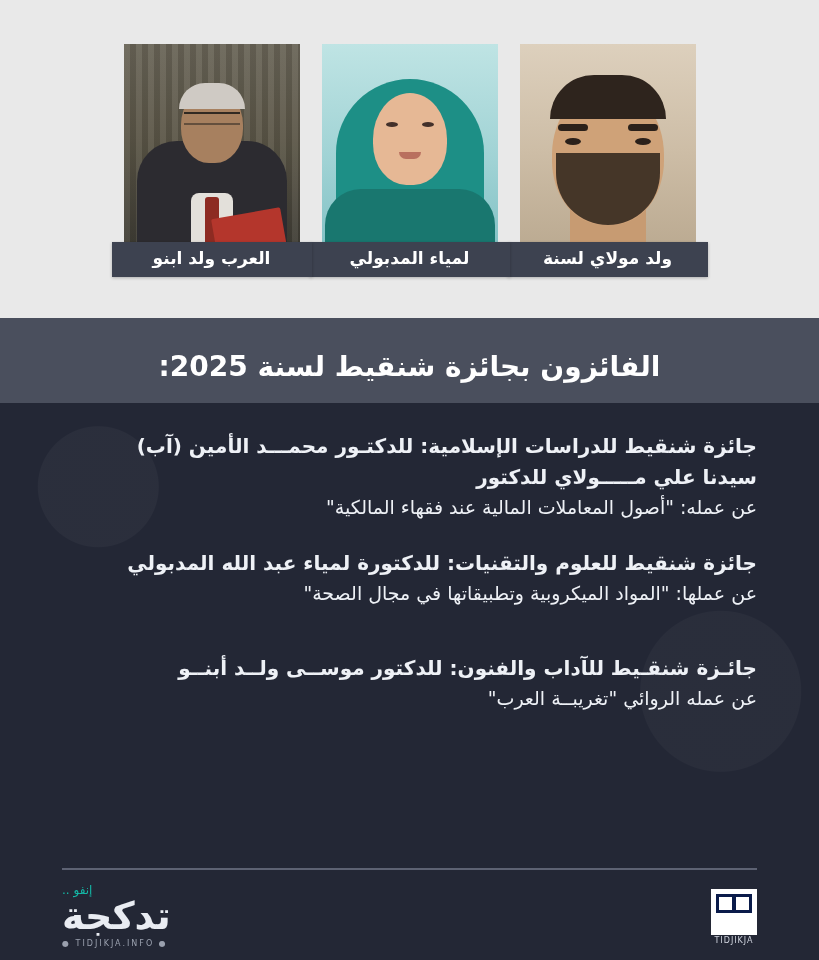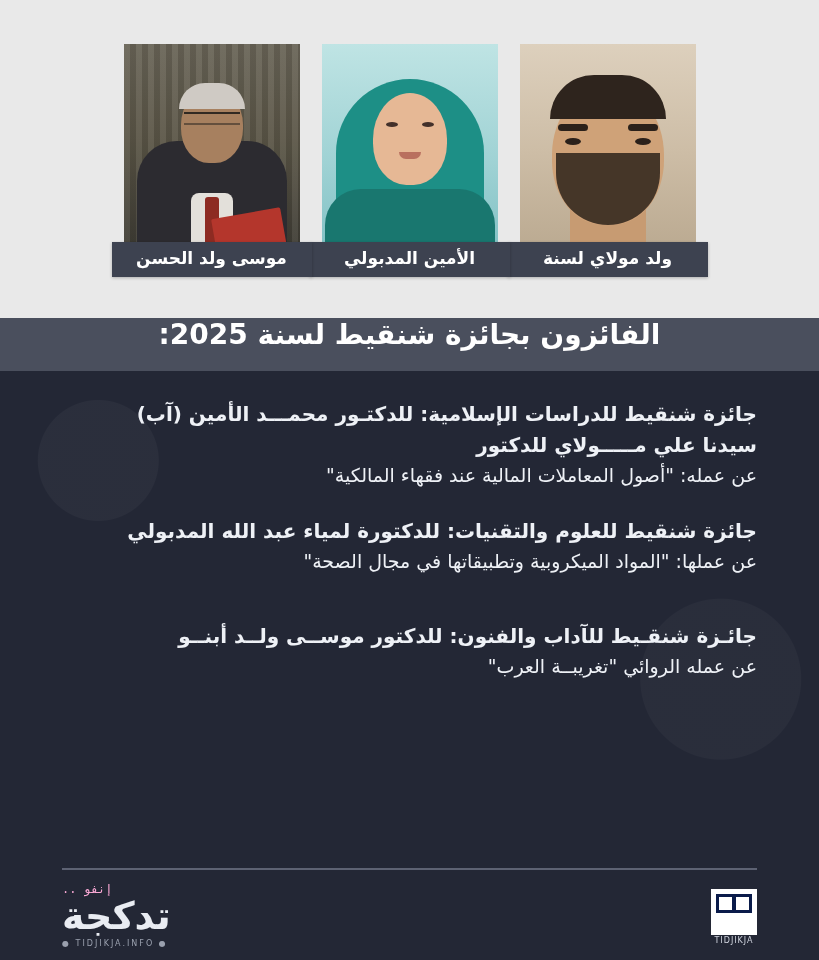--- a/index.html
+++ b/index.html
@@ -148,21 +148,21 @@
     font-weight: bold;
     padding: 7px 4px 8px;
     line-height: 1.15;
     box-shadow: 0 1px 3px rgba(0,0,0,.25);
   }
 
   
   .headline-band {
     background: #4a4f5d;
     text-align: center;
-    padding: 0 10px 20px;
+    padding: 32px 10px 20px;
   }
   .headline-band h1 {
     color: #ffffff;
     font-size: 28px;
     font-weight: bold;
     letter-spacing: 0;
   }
 
   
   .body-area {
@@ -236,24 +236,23 @@
     margin-top: 1px;
   }
   .brand { text-align: left; line-height: 1.05; }
   .brand .ar {
     color: #e9ecf2;
     font-size: 38px;
     font-weight: bold;
     letter-spacing: 1px;
   }
   .brand .sub {
-    color: #f9a8d4;
+    color: #14b8a6;
     font-size: 12px;
     margin-top: -2px;
-    font-family: Liberation Mono, monospace;
   }
   .brand .url {
     color: #9aa0ae;
     font-size: 8px;
     letter-spacing: 2px;
     margin-top: 3px;
   }
 </style>
 </head>
 <body>
@@ -278,35 +277,35 @@
 
     <div class="photo-card">
       <div class="frame p2">
         <div class="scarf"></div>
         <div class="face"></div>
         <div class="eye l"></div>
           <div class="eye r"></div>
         <div class="mouth"></div>
         <div class="scarf2"></div>
       </div>
-      <div class="name-plate">الأمين المدبولي</div>
+      <div class="name-plate">لمياء المدبولي</div>
     </div>
 
     <div class="photo-card">
       <div class="frame p1">
         <div class="shelf"></div>
         <div class="body"></div>
         <div class="shirt"></div>
         <div class="tie"></div>
         <div class="head"></div>
         <div class="hair"></div>
         <div class="glasses"></div>
         <div class="book"></div>
       </div>
-      <div class="name-plate">موسى ولد الحسن</div>
+      <div class="name-plate">العرب ولد ابنو</div>
     </div>
 
   </div>
 
   <div class="headline-band">
     <h1>الفائزون بجائزة شنقيط لسنة 2025:</h1>
   </div>
 
   <div class="body-area">
 

